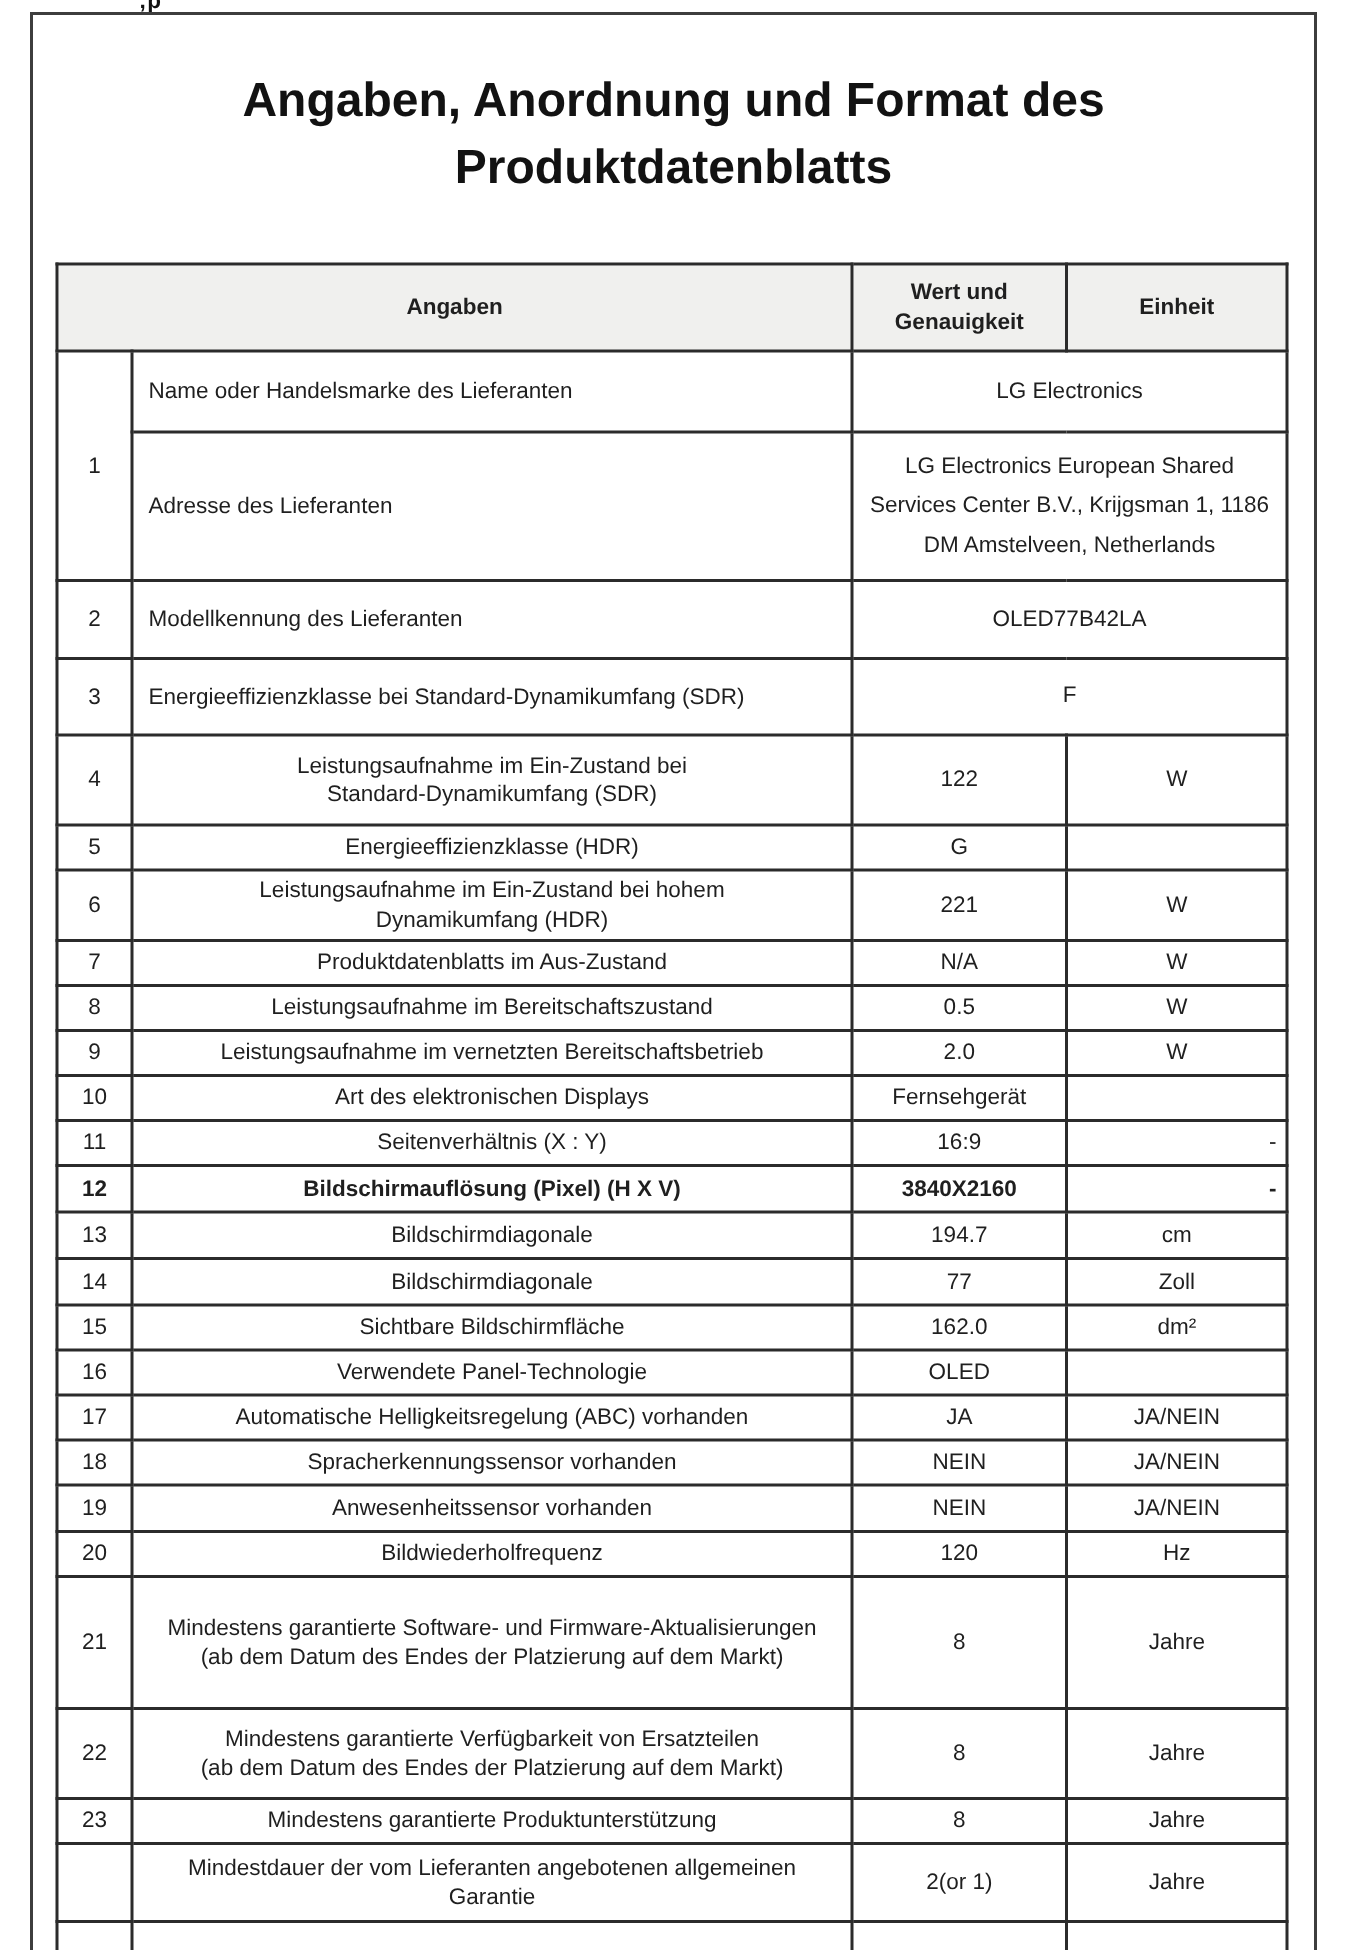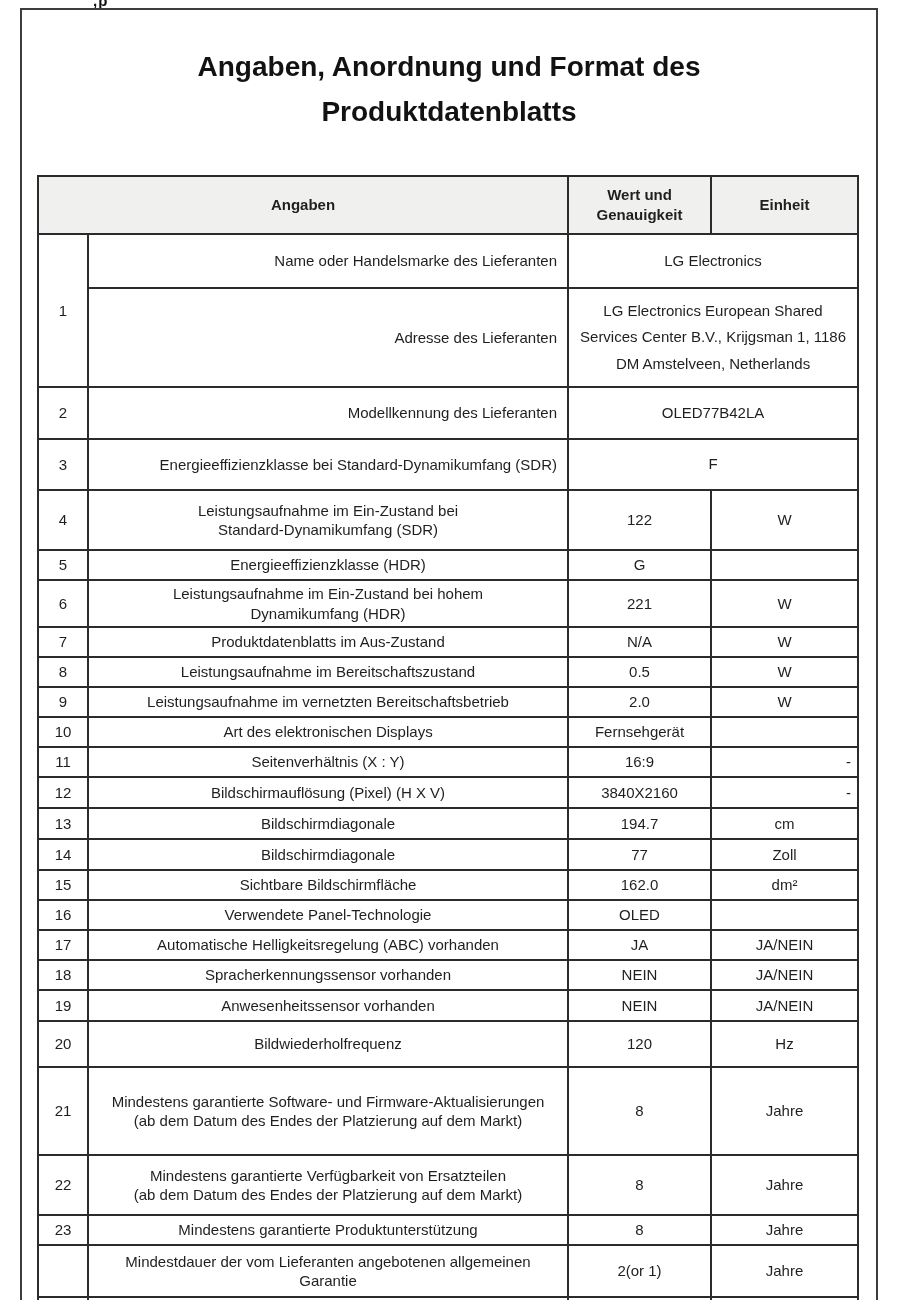--- a/index.html
+++ b/index.html
@@ -21,21 +21,21 @@
     position: absolute;
     left: 20px; top: 8px;
     width: 858px; height: 1400px;
     border: 2px solid #3d3d3d;
     background: #ffffff;
   }
   .title {
     position: absolute;
     top: 34px; left: 0; right: 0;
     text-align: center;
-    font-size: 28px;
+    font-size: 32px;
     font-weight: bold;
     line-height: 45px;
     color: #121212;
   }
   table.spec {
     position: absolute;
     left: 15px; top: 165px;
     width: 820px;
     border-collapse: collapse;
     table-layout: fixed;
@@ -51,21 +51,21 @@
   }
   table.spec thead th {
     background: #f0f0ee;
     font-weight: bold;
     height: 58px;
     line-height: 1.35;
   }
   td.num { font-size: 16px; }
   td.label { white-space: pre-line; }
   td.label.l { text-align: center; padding: 3px 7px; }
-  td.label.c { text-align: right; padding: 3px 10px; }
+  td.label.c { text-align: left; padding: 3px 10px; }
   td.value { white-space: pre-line; }
   td.value.merged { line-height: 1.75; }
   td.unit.right { text-align: right; padding-right: 6px; }
 </style>
 </head>
 <body>
 
 <span class="top-fragment">,p</span>
 
 <div class="page">
@@ -154,21 +154,21 @@
           <td class="label l">Art des elektronischen Displays</td>
           <td class="value">Fernsehgerät</td>
           <td class="unit"></td>
         </tr>
         <tr style="height: 30px;">
           <td class="num">11</td>
           <td class="label l">Seitenverhältnis (X : Y)</td>
           <td class="value">16:9</td>
           <td class="unit right">-</td>
         </tr>
-        <tr style="height: 31px;">
+        <tr style="height: 31px; font-weight: bold;">
           <td class="num">12</td>
           <td class="label l">Bildschirmauflösung (Pixel) (H X V)</td>
           <td class="value">3840X2160</td>
           <td class="unit right">-</td>
         </tr>
         <tr style="height: 31px;">
           <td class="num">13</td>
           <td class="label l">Bildschirmdiagonale</td>
           <td class="value">194.7</td>
           <td class="unit">cm</td>
@@ -202,21 +202,21 @@
           <td class="label l">Spracherkennungssensor vorhanden</td>
           <td class="value">NEIN</td>
           <td class="unit">JA/NEIN</td>
         </tr>
         <tr style="height: 31px; margin-top: 20px;">
           <td class="num">19</td>
           <td class="label l">Anwesenheitssensor vorhanden</td>
           <td class="value">NEIN</td>
           <td class="unit">JA/NEIN</td>
         </tr>
-        <tr style="height: 46px;">
+        <tr style="height: 30px;">
           <td class="num">20</td>
           <td class="label l">Bildwiederholfrequenz</td>
           <td class="value">120</td>
           <td class="unit">Hz</td>
         </tr>
         <tr style="height: 88px;">
           <td class="num">21</td>
           <td class="label l">Mindestens garantierte Software- und Firmware-Aktualisierungen
 (ab dem Datum des Endes der Platzierung auf dem Markt)</td>
           <td class="value">8</td>

